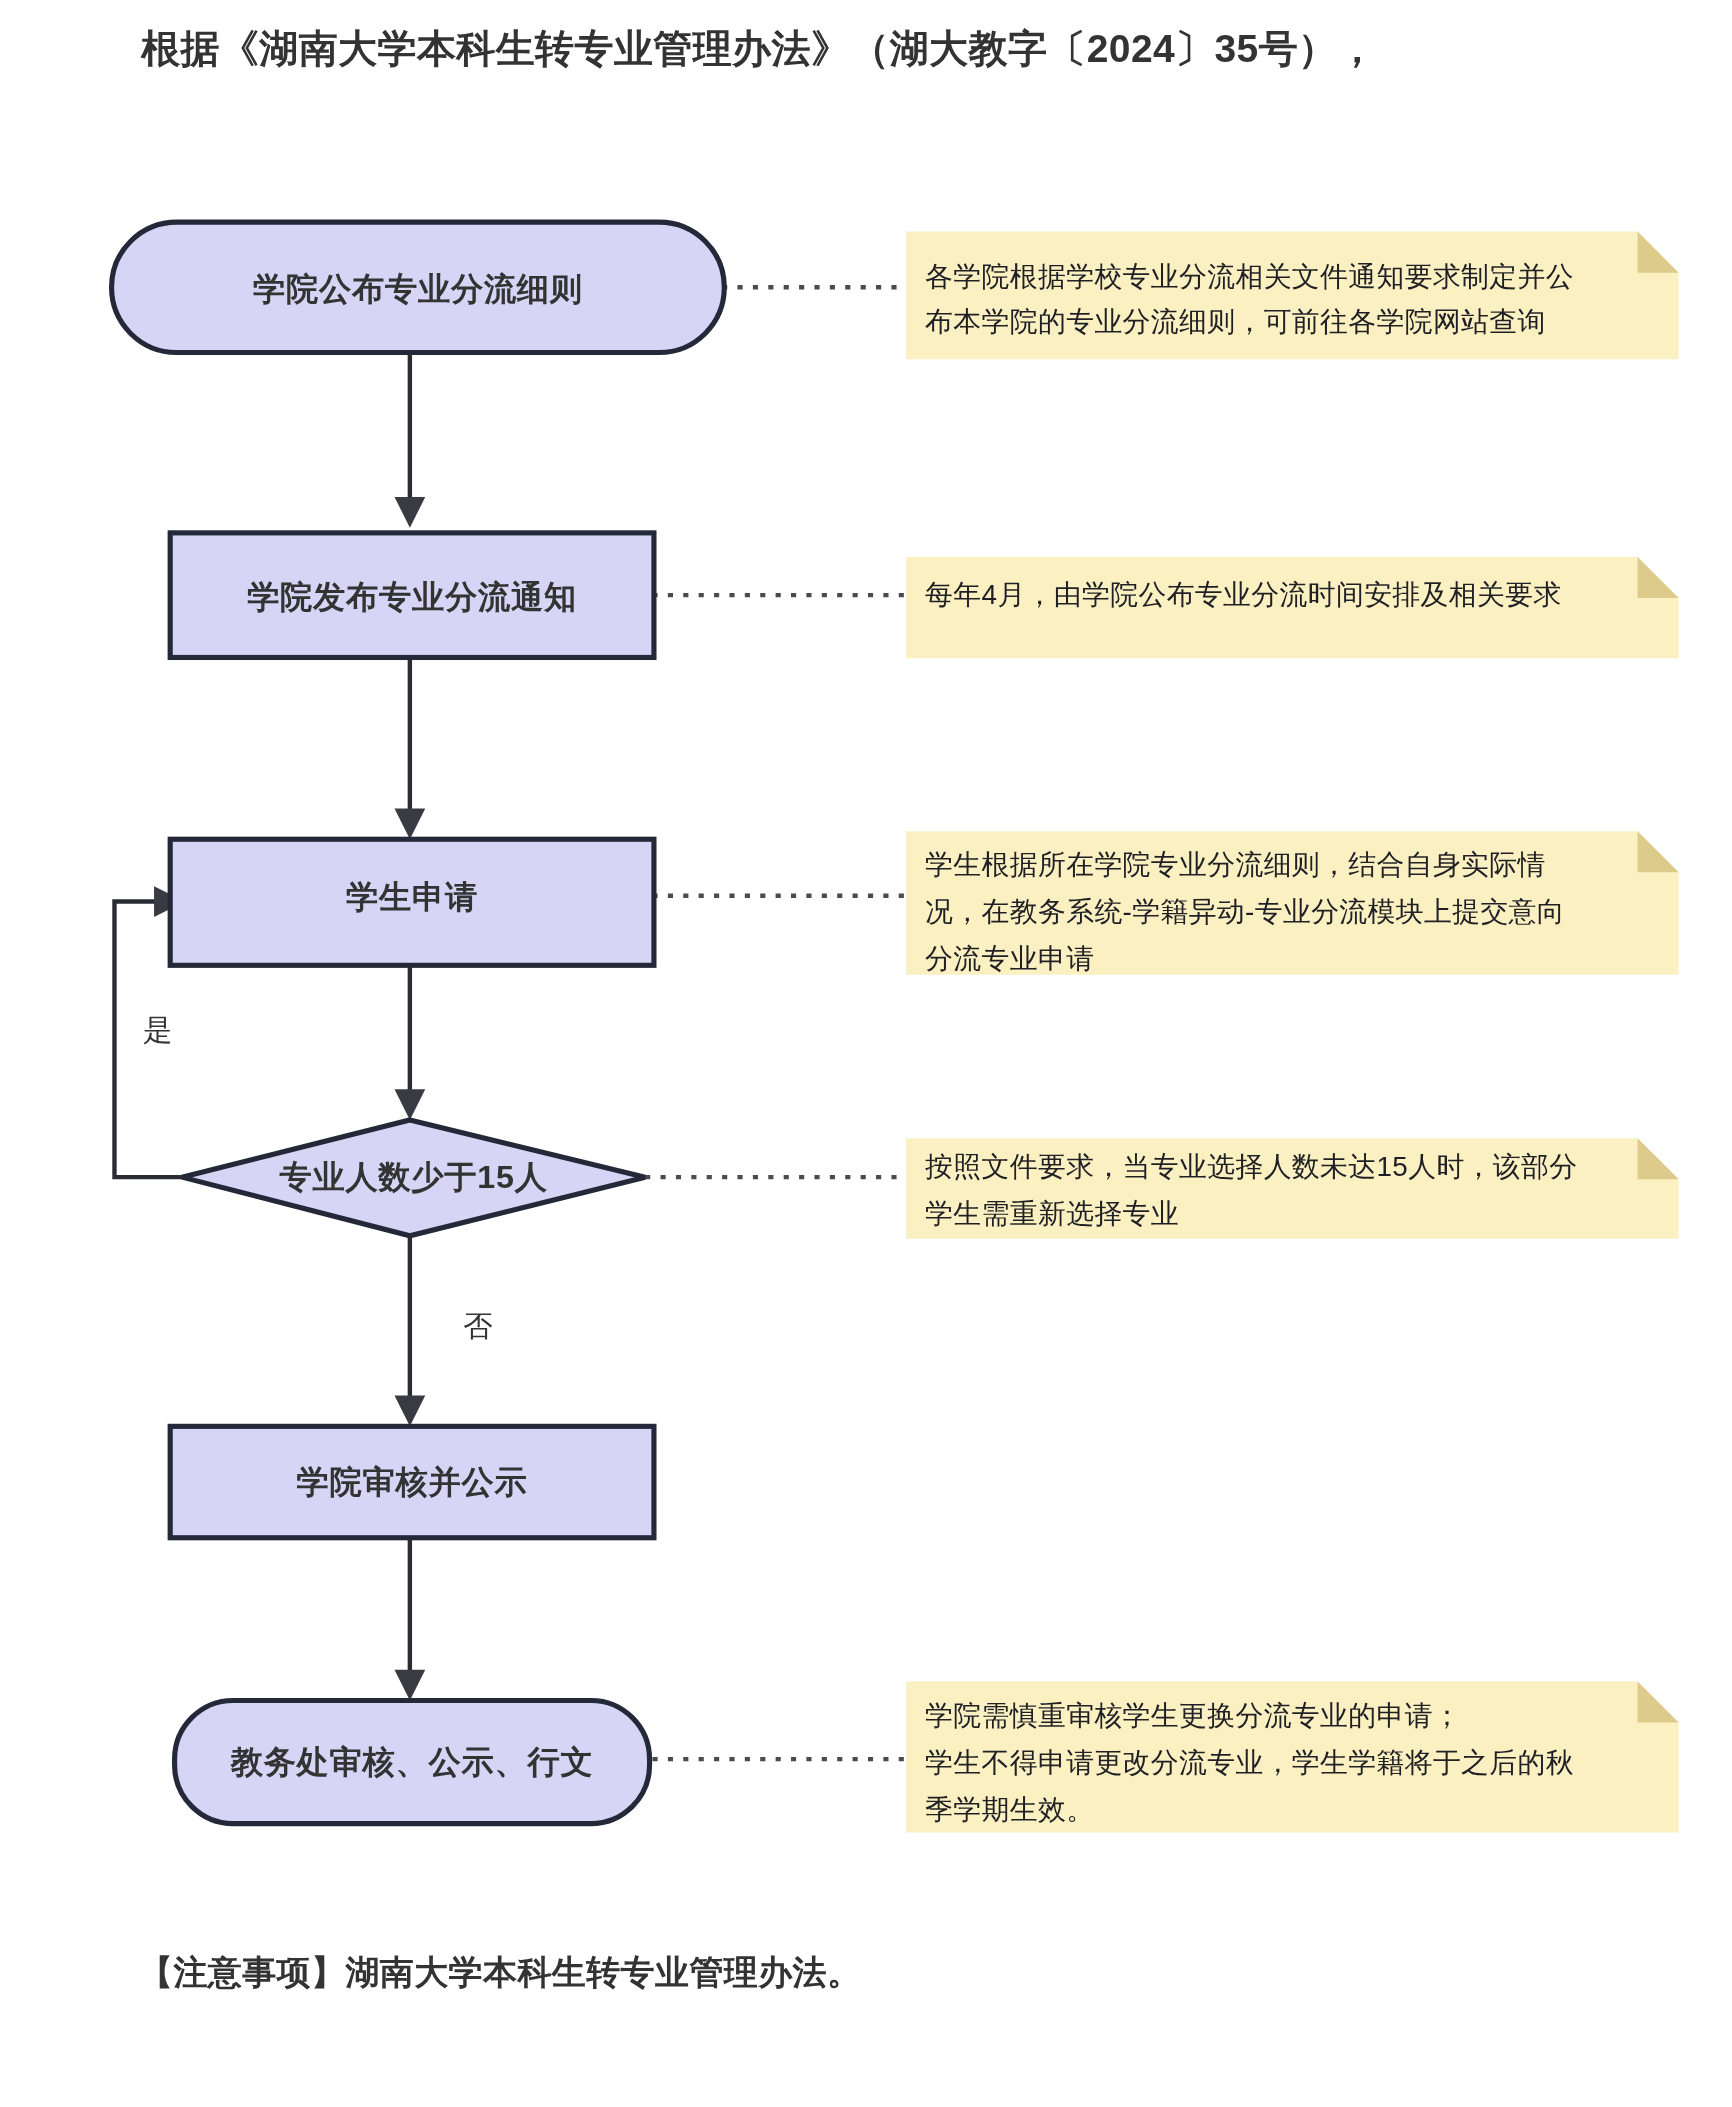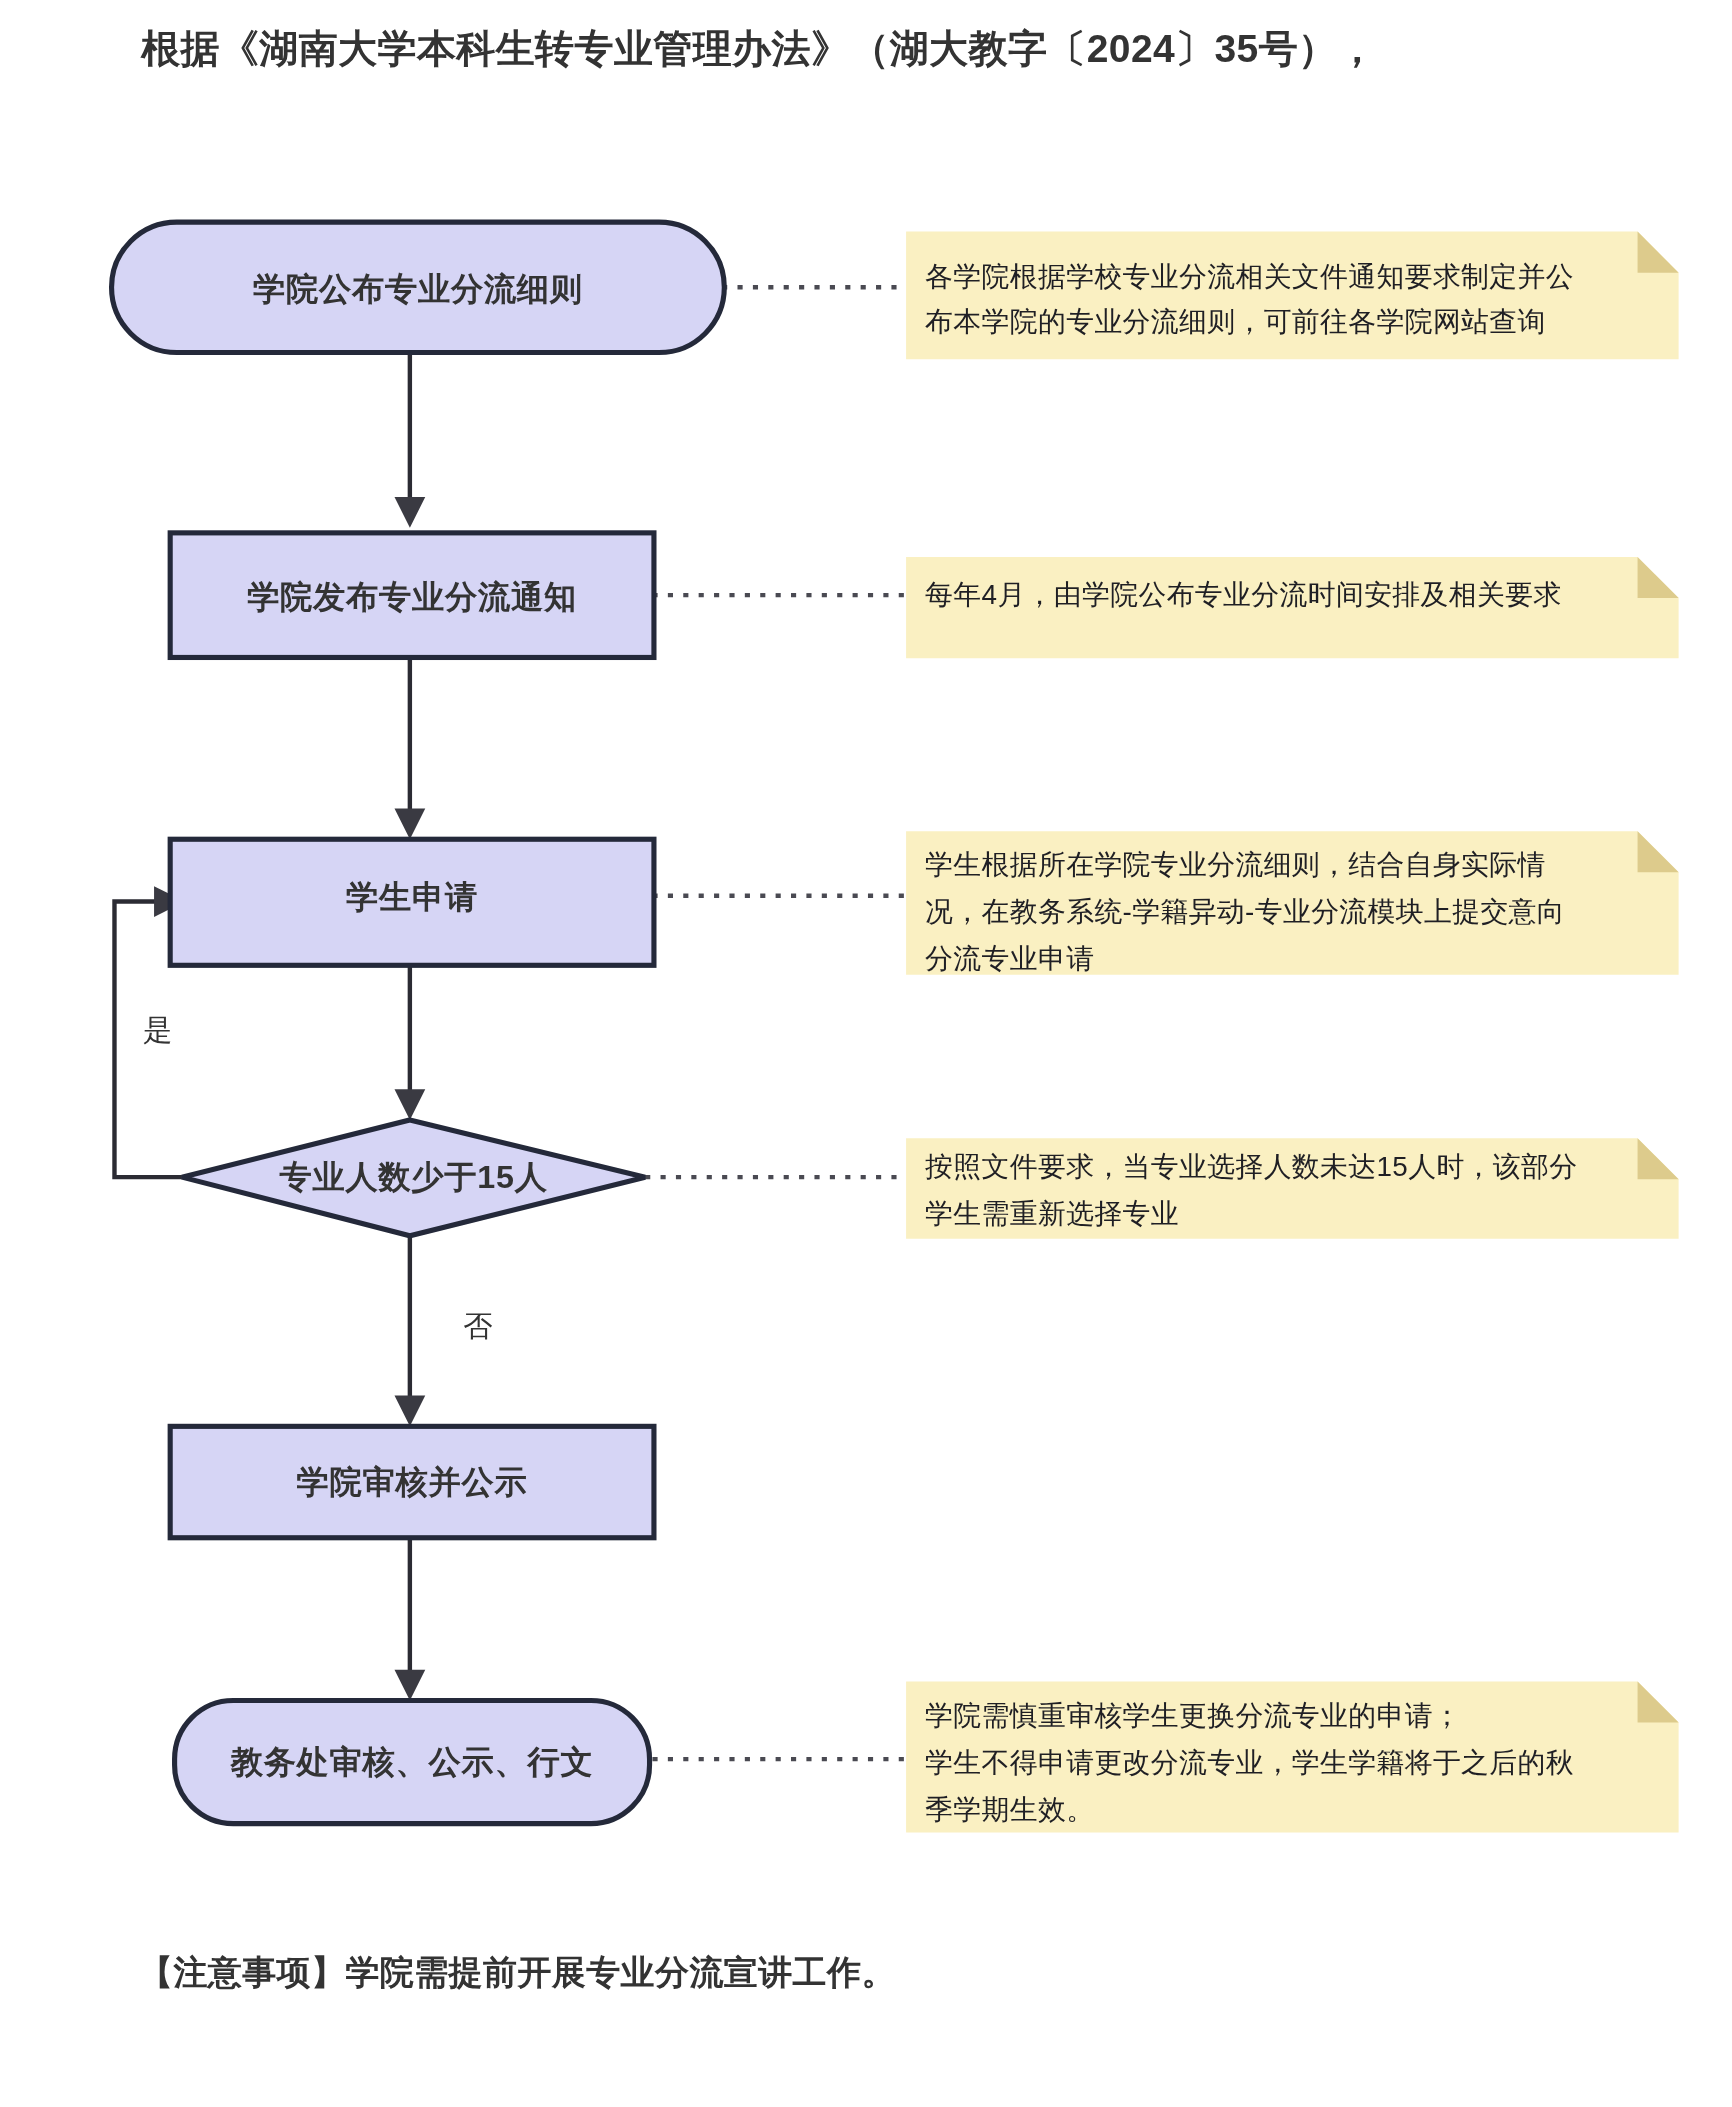--- a/index.html
+++ b/index.html
@@ -209,16 +209,16 @@
     <g>
       <path class="note-body" d="M1236,2294 L2234,2294 L2290,2350 L2290,2500 L1236,2500 Z"></path>
       <path class="note-fold" d="M2234,2294 L2290,2350 L2234,2350 Z"></path>
       <text class="note-text" x="1262" y="2320">学院需慎重审核学生更换分流专业的申请；</text>
       <text class="note-text" x="1262" y="2384">学生不得申请更改分流专业，学生学籍将于之后的秋</text>
       <text class="note-text" x="1262" y="2448">季学期生效。</text>
     </g>
 
   </svg>
 
-  <div class="footer-note">【注意事项】学院需提前开展专业分流宣讲工作。</div>
+  <div class="footer-note">【注意事项】湖南大学本科生转专业管理办法。</div>
 
 </div>
 
 
 </body></html>

